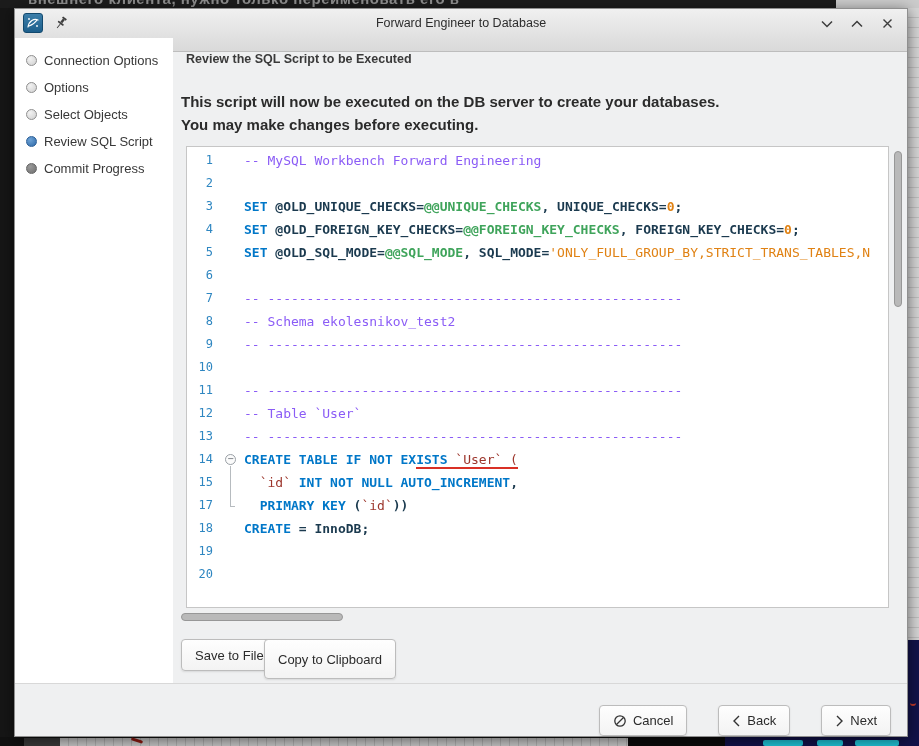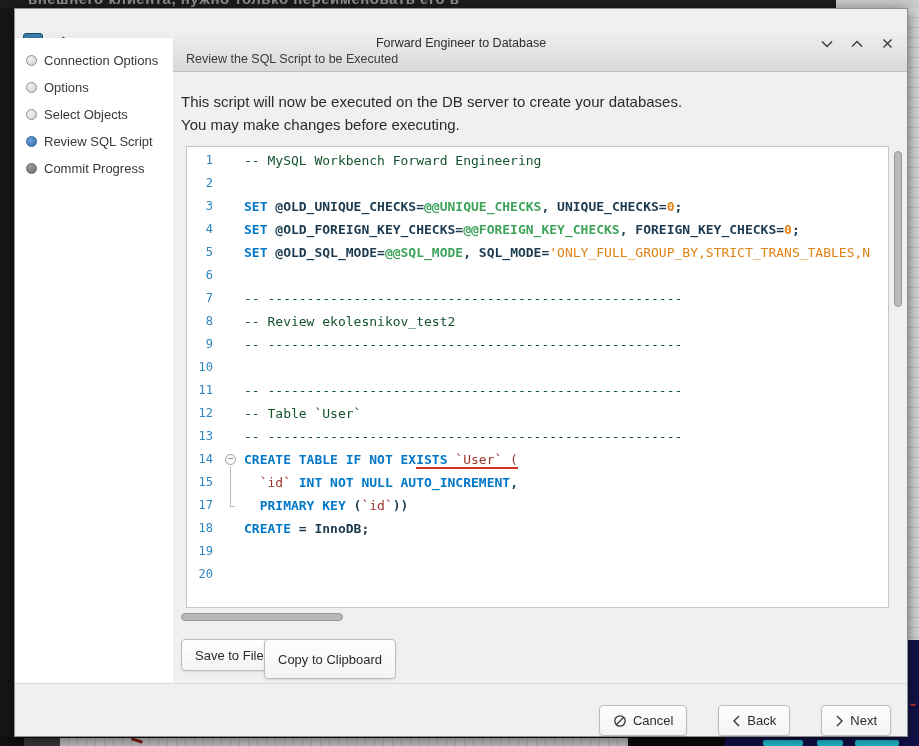--- a/index.html
+++ b/index.html
@@ -20,61 +20,61 @@
   .bg-bottom-dark1 { position:absolute; left:24px; top:738px; width:36px; height:8px; background:#3a3a3a; }
   .bg-bottom-black { position:absolute; left:628px; top:737px; width:97px; height:9px; background:#0b0b0b; }
   .bg-bottom-navy { position:absolute; left:725px; top:737px; width:194px; height:9px; background:#12124a; overflow:hidden; }
   .bg-red-tick { position:absolute; left:131px; top:739px; width:12px; height:3px; background:#8e1a12; transform:rotate(18deg); border-radius:2px; }
   .teal-frag { position:absolute; top:3px; height:6px; background:#1fc3d6; border-radius:2px; filter:blur(.4px); }
 
   
   .dialog { position:absolute; left:14px; top:8px; width:894px; height:729px; background:#eff0f1;
       border:1px solid #8f8f8f; box-shadow:0 3px 14px rgba(0,0,0,.55); }
   .titlebar { position:absolute; left:0; top:0; right:0; height:43px;
-      background:linear-gradient(#f0f0f0,#d9d9d9); border-bottom:1px solid #bdbdbd;margin-top:20px; }
+      background:linear-gradient(#f0f0f0,#d9d9d9); border-bottom:1px solid #bdbdbd; }
   .title { position:absolute; left:0; right:0; top:0; height:29px; line-height:29px; text-align:center;
       font-size:12.5px; color:#2c2c2c; }
   .tb-icons { position:absolute; left:8px; top:4px; display:flex; align-items:center; gap:11px; }
   .app-icon { width:20px; height:20px; border-radius:3px; background:linear-gradient(#3c7ea9,#1d5f8c);
       border:1px solid #12496e; display:flex; align-items:center; justify-content:center; }
   .win-controls { position:absolute; right:12px; top:0; height:29px; display:flex; align-items:center; gap:14px; }
   .win-btn { width:16px; height:16px; display:flex; align-items:center; justify-content:center; cursor:default; }
 
   
   .wbody { position:absolute; left:0; top:29px; right:0; bottom:53px;padding-left:43px; }
   .sidebar { position:absolute; left:0; top:0; width:158px; bottom:0; background:#ffffff; padding-top:9px; }
   .step { height:27px; display:flex; align-items:center; padding-left:11px; gap:7px; font-size:13px; color:#383838; }
   .dot { width:11px; height:11px; border-radius:50%; flex:none; }
   .step.done .dot { background:radial-gradient(circle at 35% 30%, #f2f2f2, #cfcfcf); border:1.5px solid #8f8f8f; }
   .step.current .dot { background:radial-gradient(circle at 35% 30%, #6ea3d6, #2f6aa8); border:1.5px solid #2c5f97; }
   .step.pending .dot { background:radial-gradient(circle at 35% 30%, #9a9a9a, #6f6f6f); border:1.5px solid #666; }
 
   .main { position:absolute; left:158px; top:0; right:0; bottom:0; }
-  .heading { position:absolute; left:13px; top:14px; font-size:12.5px; font-weight:normal; color:#3a3a3a; }
-  .msg { position:absolute; left:8px; top:52px; font-size:15px; font-weight:normal; color:#2b2b2b; line-height:23px; }
+  .heading { position:absolute; left:13px; top:14px; font-size:12.5px; font-weight:bold; color:#3a3a3a; }
+  .msg { position:absolute; left:8px; top:52px; font-size:15px; font-weight:bold; color:#2b2b2b; line-height:23px; }
 
   
   .editor { position:absolute; left:13px; top:108px; width:703px; height:462px; background:#ffffff;
       border:1px solid #c6c6c6; overflow:hidden; padding-top:2px; }
   .code-row { display:flex; height:23px; line-height:23px; font-family:"DejaVu Sans Mono", monospace; }
   .gutter { width:26px; flex:none; text-align:right; font-size:12px; color:#2e86c1; }
   .fold { width:31px; flex:none; position:relative; }
   .fold.start::after { content:""; position:absolute; left:17px; top:18px; bottom:0; width:1px; background:#b6bbbf; }
   .fold.mid::after   { content:""; position:absolute; left:17px; top:0; bottom:0; width:1px; background:#b6bbbf; }
   .fold.end::after   { content:""; position:absolute; left:17px; top:0; height:12px; width:1px; background:#b6bbbf; }
   .fold.end::before  { content:""; position:absolute; left:17px; top:12px; width:5px; height:1px; background:#b6bbbf; }
   .fold-circle { position:absolute; left:12px; top:6px; width:11px; height:11px; border:1px solid #9aa0a6; border-radius:50%;
       background:#fbfbfb; color:#72787e; font-size:10px; line-height:8px; text-align:center; }
   .codetext { flex:1; white-space:pre; overflow:hidden; font-size:13px; }
   .tk-kw  { color:#0077c8; font-weight:bold; }
   .tk-pl  { color:#1b3a4f; font-weight:bold; }
   .tk-var { color:#3fa45b; font-weight:bold; }
   .tk-num { color:#e08214; font-weight:bold; }
   .tk-str { color:#e08214; }
-  .tk-com { color:#14532d; }
+  .tk-com { color:#8b5cf6; }
   .tk-tick{ color:#9c352b; }
   .u { border-bottom:2px solid #d93025; }
 
   .vscroll { position:absolute; left:721px; top:113px; width:8px; height:156px; background:#b9b9b9;
       border:1px solid #979797; border-radius:4px; }
   .hscroll { position:absolute; left:8px; top:575px; width:162px; height:8px; background:#b9b9b9;
       border:1px solid #979797; border-radius:4px; }
 
   
   .btn { display:inline-flex; align-items:center; justify-content:center; gap:6px; height:31px;
@@ -211,21 +211,21 @@
               <span class="codetext"></span>
             </div>
             <div class="code-row">
               <span class="gutter">7</span>
               <span class="fold"></span>
               <span class="codetext"><span class="tk-com">-- -----------------------------------------------------</span></span>
             </div>
             <div class="code-row">
               <span class="gutter">8</span>
               <span class="fold"></span>
-              <span class="codetext"><span class="tk-com">-- Review ekolesnikov_test2</span></span>
+              <span class="codetext"><span class="tk-com">-- Schema ekolesnikov_test2</span></span>
             </div>
             <div class="code-row">
               <span class="gutter">9</span>
               <span class="fold"></span>
               <span class="codetext"><span class="tk-com">-- -----------------------------------------------------</span></span>
             </div>
             <div class="code-row">
               <span class="gutter">10</span>
               <span class="fold"></span>
               <span class="codetext"></span>

